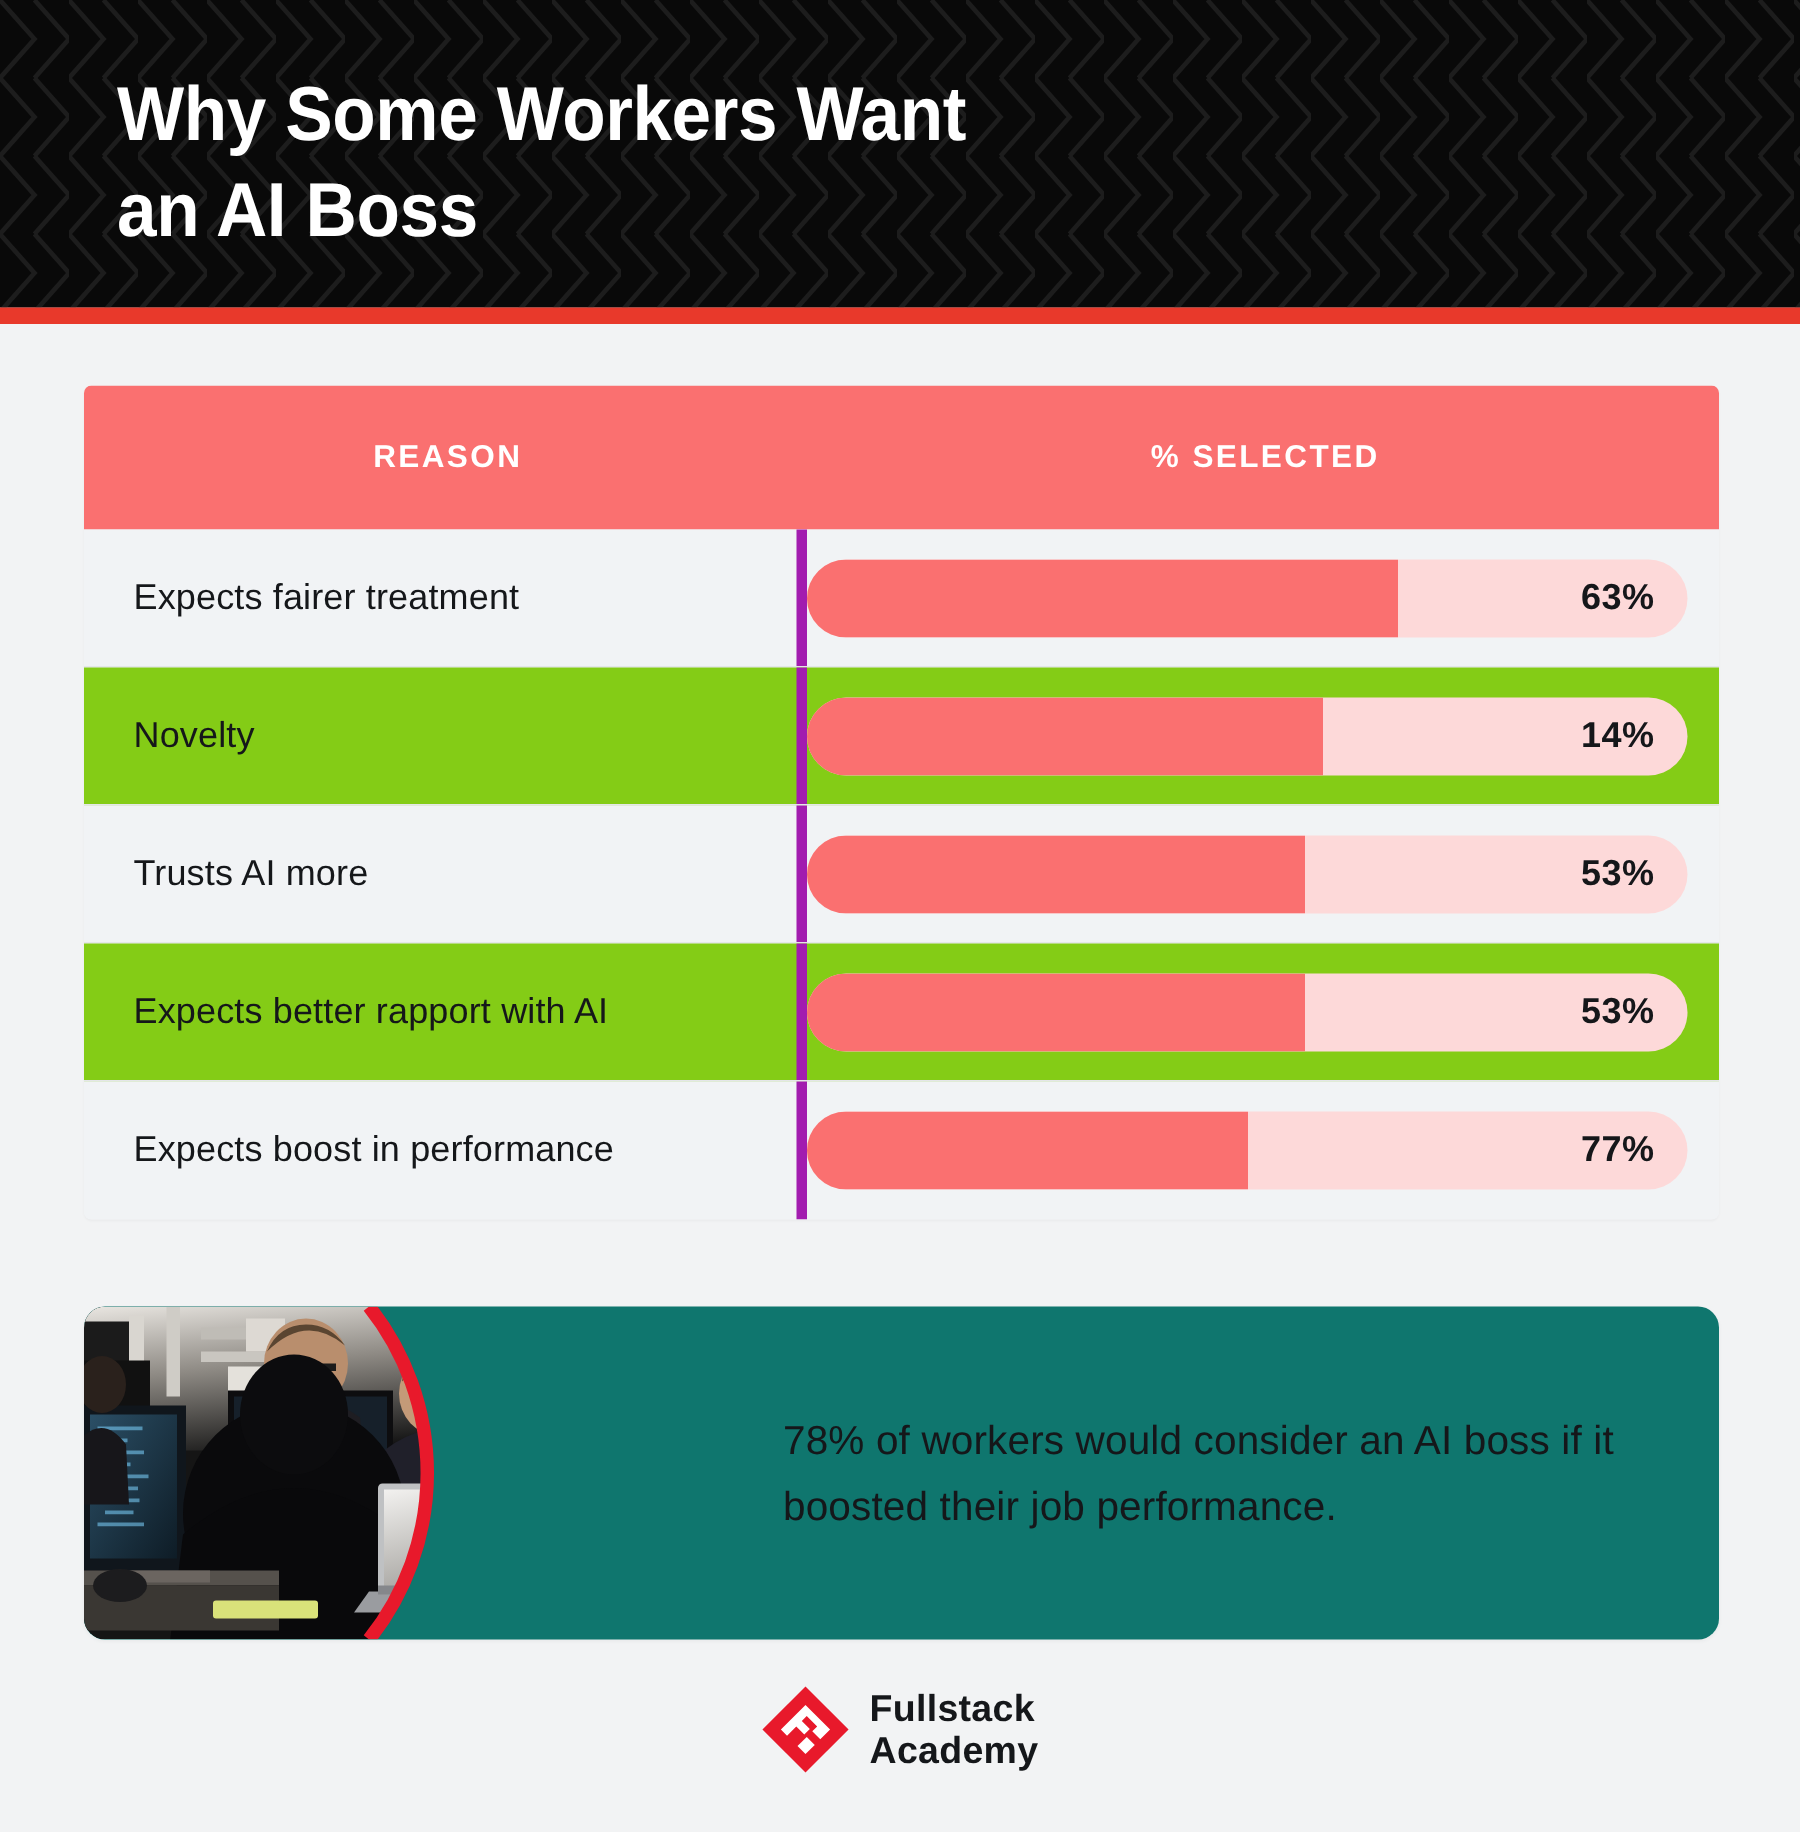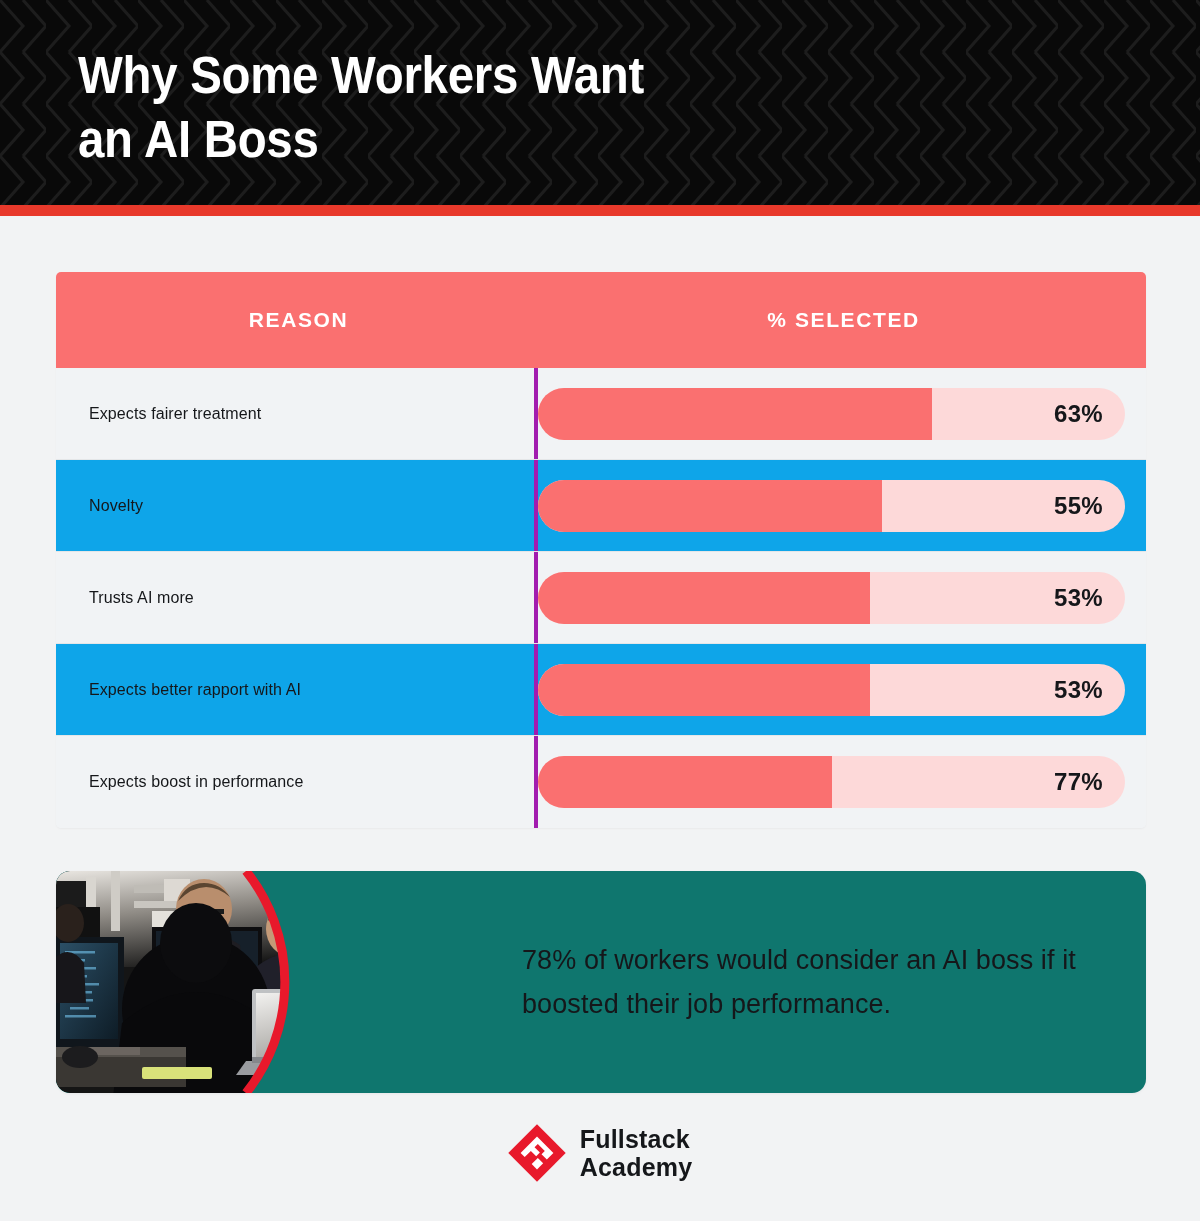--- a/index.html
+++ b/index.html
@@ -53,21 +53,21 @@
     left: 0; top: 205px;
     width: 1200px;
     height: 11px;
     background: #e8392b;
   }
 
   
   .table-wrap {
     position: absolute;
     left: 56px;
-    top: 272px;
+    top: 257px;
     width: 1090px;
     border-radius: 5px;
     overflow: hidden;
     box-shadow: 0 1px 2px rgba(0,0,0,0.04);
   }
   .thead {
     display: flex;
     height: 96px;
     background: #fa7070;
   }
@@ -82,32 +82,32 @@
     letter-spacing: 1.6px;
   }
   .th-reason { width: 485px; }
   .th-pct { flex: 1; }
 
   .row {
     display: flex;
     align-items: stretch;
     height: 92px;
     border-bottom: 1px solid #e4e6e8;
-    background: #0ea5e9;
+    background: #84cc16;
   }
   .row.alt { background: #f1f3f5; }
   .row:last-child { border-bottom: none; }
 
   .cell-reason {
     width: 485px;
     display: flex;
     align-items: center;
     padding-left: 33px;
-    border-right: 4px solid #a21caf;
-    font-size: 16px;
+    border-right: 7px solid #a21caf;
+    font-size: 24px;
     color: #15171a;
     letter-spacing: 0.1px;
   }
   .cell-bar {
     flex: 1;
     display: flex;
     align-items: center;
     padding: 0 21px 0 0;
   }
 
@@ -235,21 +235,21 @@
           <div class="pct">63%</div>
         </div>
       </div>
     </div>
 
     <div class="row">
       <div class="cell-reason">Novelty</div>
       <div class="cell-bar">
         <div class="track">
           <div class="fill" style="width: 58.6667%;"></div>
-          <div class="pct">55%</div>
+          <div class="pct">14%</div>
         </div>
       </div>
     </div>
 
     <div class="row alt">
       <div class="cell-reason">Trusts AI more</div>
       <div class="cell-bar">
         <div class="track">
           <div class="fill" style="width: 56.5333%;"></div>
           <div class="pct">53%</div>

